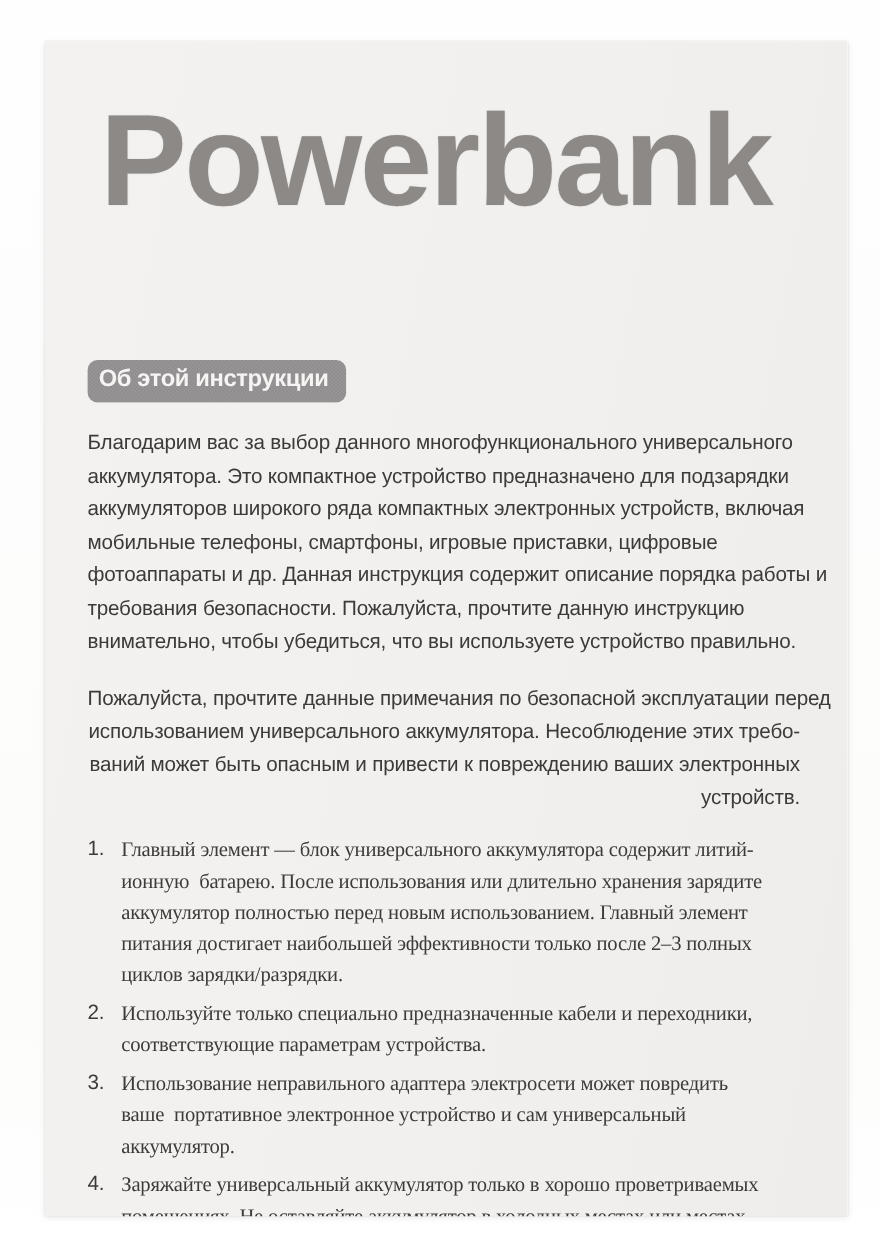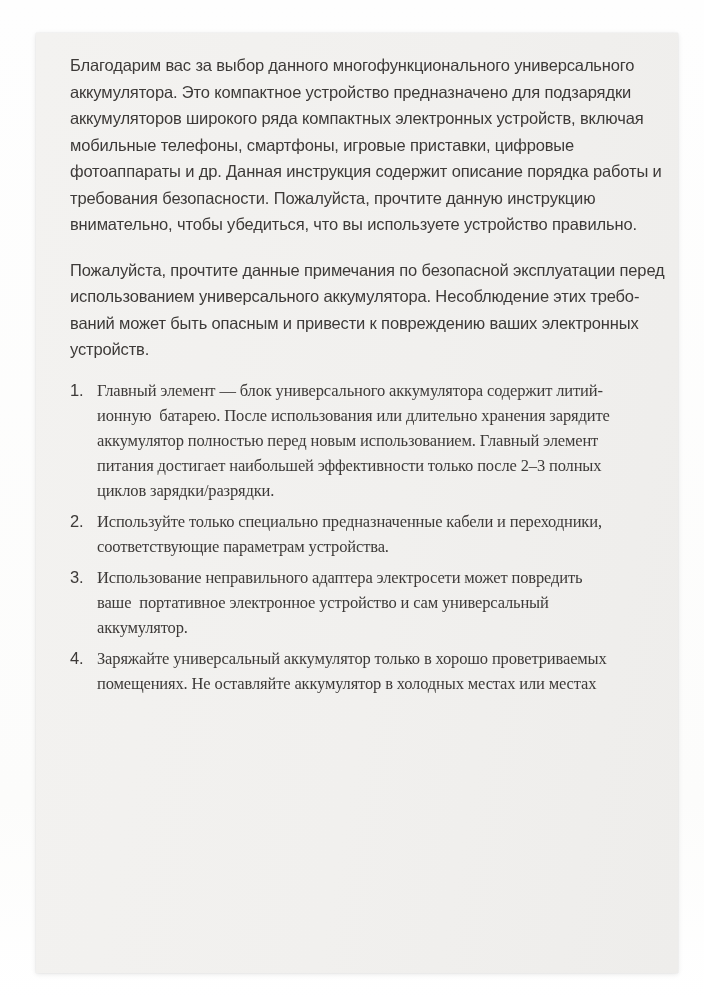--- a/index.html
+++ b/index.html
@@ -55,20 +55,21 @@
   }
   .body-par {
     margin-top: 19px;
     font-size: 16.5px;
     line-height: 26.5px;
     color: #3d3a38;
     letter-spacing: -0.15px;
     white-space: pre;
   }
   .body-par.second {
+    text-align: right;
   }
   .safety-list {
     margin-top: 15px;
   }
   .list-item {
     display: flex;
     margin-bottom: 6px;
     font-size: 16.5px;
     line-height: 25px;
     color: #3d3a38;
@@ -82,23 +83,25 @@
   .list-item .item-text {
     white-space: pre;
     font-family: Liberation Serif, serif;
   }
 </style>
 </head>
 <body>
 
 <div class="photo-stage">
   <div class="page">
+    <h1 class="doc-title">Powerbank</h1>
 
     <div class="content">
 
+      <div class="section-pill">Об этой инструкции</div>
 
       <div class="body-par">Благодарим вас за выбор данного многофункционального универсального
 аккумулятора. Это компактное устройство предназначено для подзарядки
 аккумуляторов широкого ряда компактных электронных устройств, включая
 мобильные телефоны, смартфоны, игровые приставки, цифровые
 фотоаппараты и др. Данная инструкция содержит описание порядка работы и
 требования безопасности. Пожалуйста, прочтите данную инструкцию
 внимательно, чтобы убедиться, что вы используете устройство правильно.</div>
 
 

